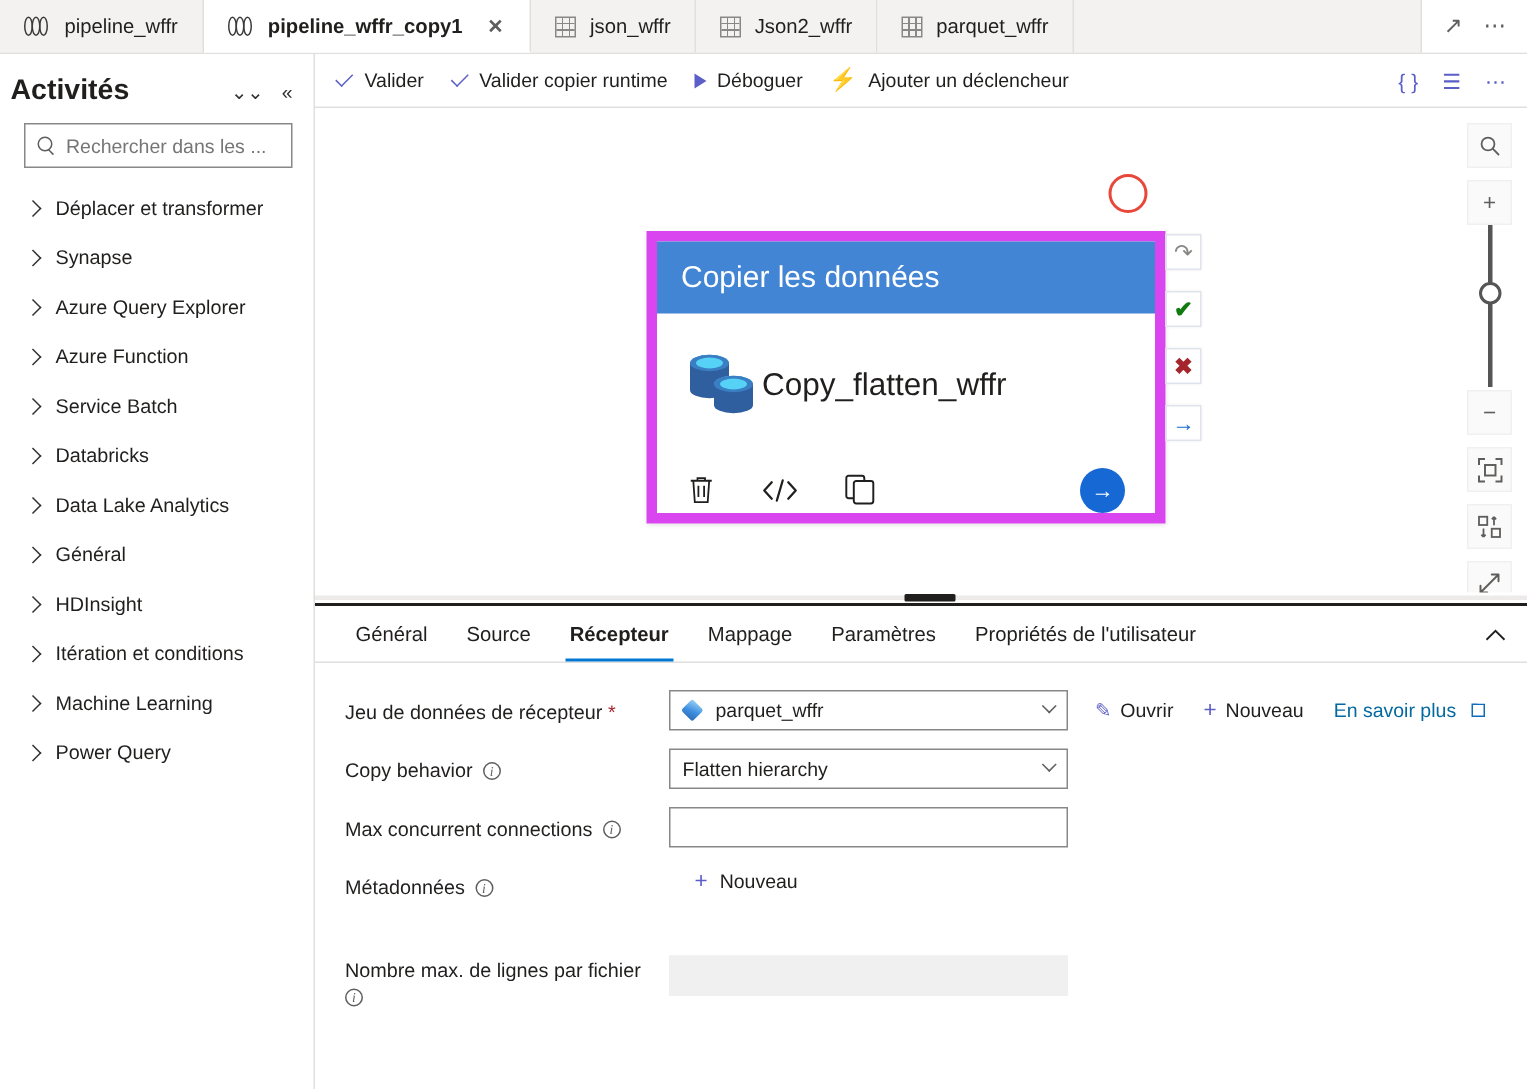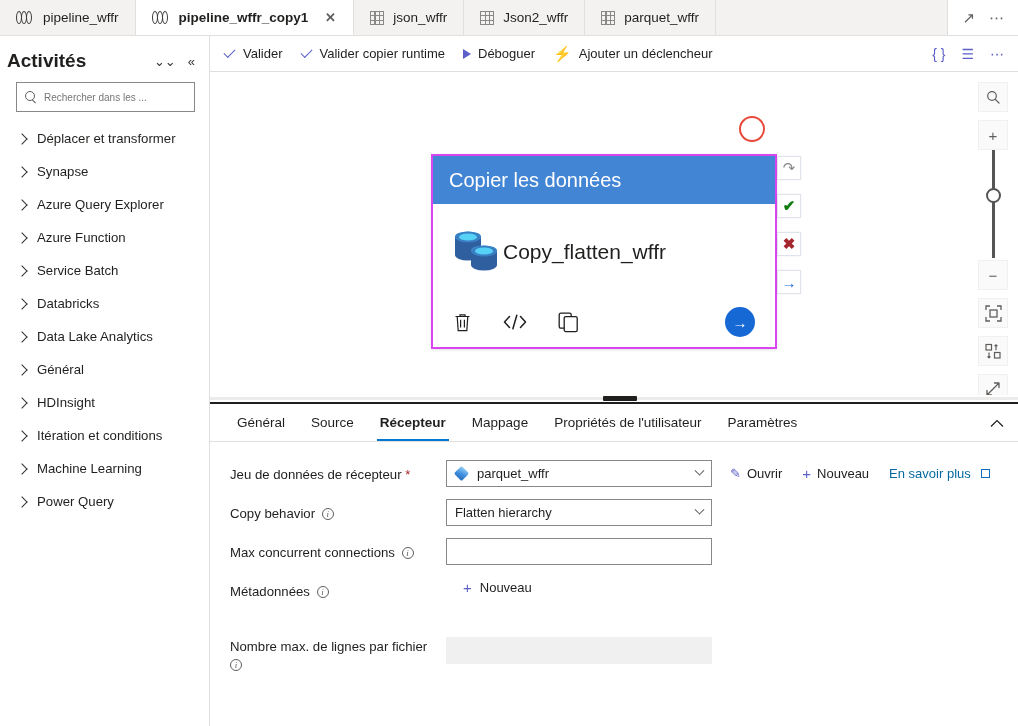--- a/index.html
+++ b/index.html
@@ -86,21 +86,21 @@
   .sb-search .mag::before {
     content: ""; position: absolute; left: 0; top: 0;
     width: 8px; height: 8px; border: 1.3px solid #605e5c; border-radius: 50%;
   }
   .sb-search .mag::after {
     content: ""; position: absolute; left: 7px; top: 7.5px;
     width: 5px; height: 1.3px; background: #605e5c; transform: rotate(45deg);
     transform-origin: left center;
   }
   .sb-search input {
-    border: 0; outline: 0; font-size: 10px; width: 100%;
+    border: 0; outline: 0; font-size: 13px; width: 100%;
     font-family: "Liberation Sans", sans-serif; color: #201f1e; background: transparent;
   }
   .sb-search input::placeholder { color: #767676; }
   .sb-item {
     display: flex; align-items: center; gap: 11px;
     padding: 0 14px 0 18px; height: 33px;
     font-size: 13.2px; color: #201f1e; cursor: pointer;
   }
   .chev-r {
     width: 8px; height: 8px; flex: 0 0 auto;
@@ -141,21 +141,21 @@
     position: absolute; left: 210px; top: 72px; width: 808px; height: 330px;
     background: #ffffff; overflow: hidden;
   }
   .red-circle {
     position: absolute; left: 529px; top: 44px;
     width: 26px; height: 26px; border: 2px solid #e8483a; border-radius: 50%;
   }
   .actcard {
     position: absolute; left: 221px; top: 82px;
     width: 346px; height: 195px;
-    background: #ffffff; border: 2px solid #d946ef;
+    background: #ffffff; border: 7px solid #d946ef;
     box-shadow: 0 1px 3px rgba(0,0,0,.12);
   }
   .actcard-head {
     height: 48px; background: #4285d4; color: #ffffff;
     display: flex; align-items: center; padding: 0 16px;
     font-size: 20px;
   }
   .actcard-body {
     height: 96px; display: flex; align-items: center; padding: 0 18px;
   }
@@ -523,24 +523,24 @@
     <div class="ptab">
       <span>Source</span>
     </div>
     <div class="ptab active">
       <span>Récepteur</span>
     </div>
     <div class="ptab">
       <span>Mappage</span>
     </div>
     <div class="ptab">
+      <span>Paramètres</span>
+    </div>
+    <div class="ptab">
       <span>Propriétés de l'utilisateur</span>
-    </div>
-    <div class="ptab">
-      <span>Paramètres</span>
     </div>
     <div class="panel-collapse">
       <svg width="14" height="9" viewBox="0 0 14 9">
           <path d="M1 7.5 7 1.5l6 6" fill="none" stroke="#201f1e" stroke-width="1.2"></path>
         </svg>
     </div>
   </div>
 
   <div class="form">
 

